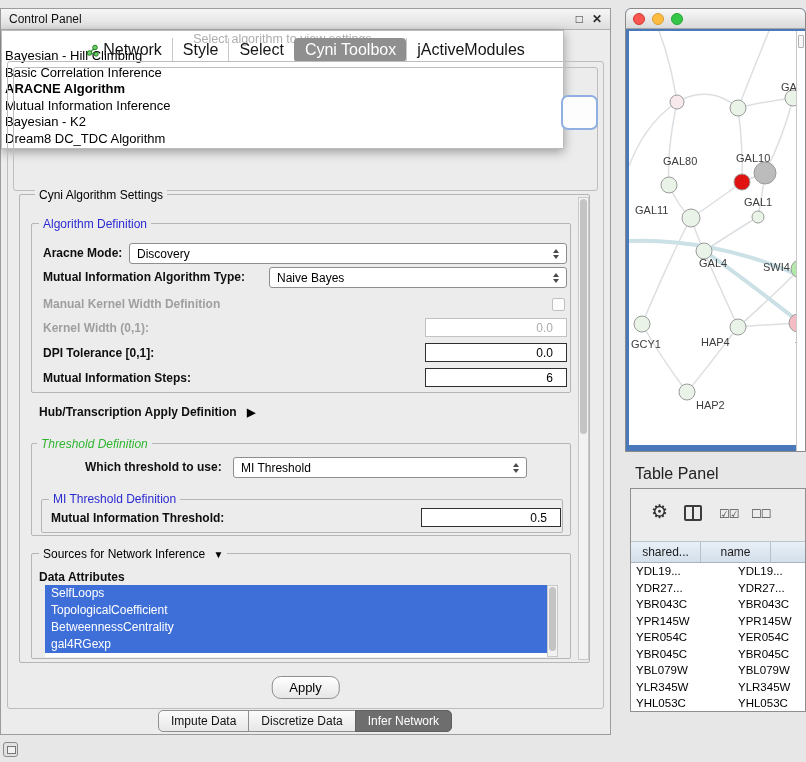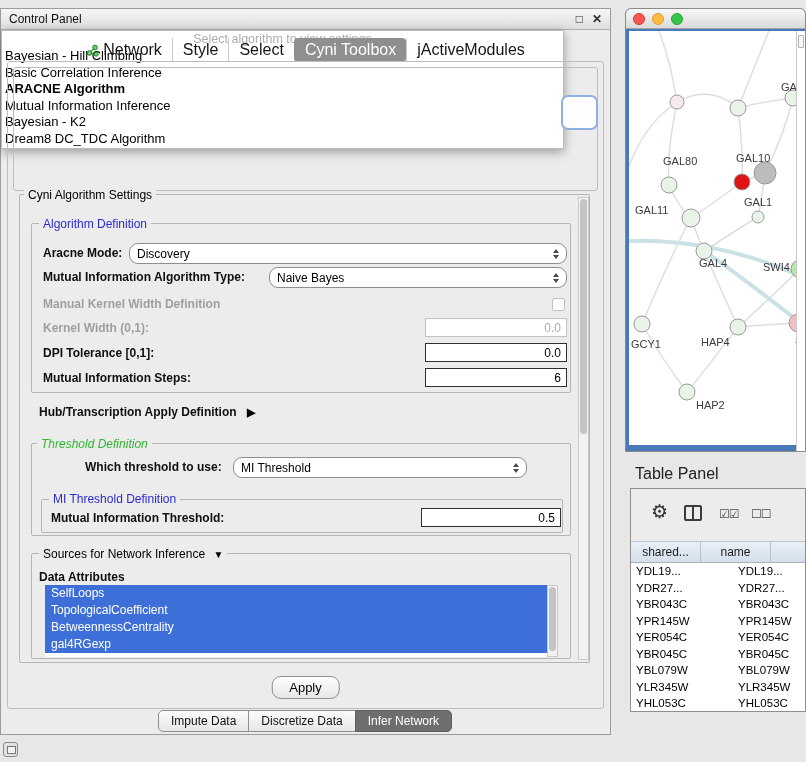--- a/index.html
+++ b/index.html
@@ -29,28 +29,28 @@
   .pop-item.bold { font-weight:bold; }
 
   .grp { border:1px solid #b5b5b5; border-radius:2px; }
   .grp-title { position:absolute; background:#ececec; padding:0 4px; font-size:12px; color:#000; white-space:nowrap; z-index:2; }
   .t-blue { color:#2a2ad2; }
   .t-green { color:#2fb52f;font-style:italic; }
 
   .lbl { position:absolute; font-size:12px; font-weight:bold; color:#0f0f0f; white-space:nowrap; }
   .lbl.dis { color:#9f9f9f; }
 
-  .combo { position:absolute; height:21px; background:#fff; border:1px solid #8e8e8e; border-radius:9px; display:flex; align-items:center; font-size:12px; color:#000; padding-left:7px; }
+  .combo { position:absolute; height:21px; background:#fff; border:1px solid #8e8e8e; border-radius:3px; display:flex; align-items:center; font-size:12px; color:#000; padding-left:7px; }
   .combo .val { flex:1; white-space:nowrap; overflow:hidden; }
   .combo .arr { width:14px; display:flex; flex-direction:column; align-items:center; justify-content:center; gap:2px; margin-right:3px; }
   .arr i { display:block; width:0; height:0; border-left:3.5px solid transparent; border-right:3.5px solid transparent; }
   .arr .up { border-bottom:4px solid #4a4a4a; }
   .arr .dn { border-top:4px solid #4a4a4a; }
 
-  .tfield { position:absolute; height:19px; background:#fff; border:1px solid #2f2f2f; font-size:12px; text-align:right; padding:2px 5px; color:#000; }
+  .tfield { position:absolute; height:19px; background:#fff; border:1px solid #2f2f2f; font-size:12px; text-align:right; padding:2px 13px; color:#000; }
   .tfield.dis { border-color:#c2c2c2; color:#adadad; }
 
   .chk { position:absolute; width:13px; height:13px; border:1px solid #c0c0c0; border-radius:2px; background:#fcfcfc; }
 
   .tri-right { display:inline-block; margin-left:7px; font-size:11px; color:#000; }
   .tri-down { display:inline-block; margin-left:5px; font-size:10px; color:#000; }
 
   .sbar { position:absolute; background:#f2f2f2; border:1px solid #c9c9c9; }
   .sthumb { position:absolute; left:1px; width:7px; background:#c4c4c4; border-radius:4px; }
 
@@ -142,21 +142,21 @@
         <div class="pop-item">Bayesian - Hill Climbing</div>
         <div class="pop-item">Basic Correlation Inference</div>
         <div class="pop-item bold">ARACNE Algorithm</div>
         <div class="pop-item">Mutual Information Inference</div>
         <div class="pop-item">Bayesian - K2</div>
         <div class="pop-item">Dream8 DC_TDC Algorithm</div>
       </div>
   </div>
 
   <div class="grp abs" style="left:18px; top:185px; width:571px; height:469px;"></div>
-  <span class="grp-title" style="left:23px; top:179px;">Cyni Algorithm Settings</span>
+  <span class="grp-title" style="left:34px; top:179px;">Cyni Algorithm Settings</span>
 
   <div class="sbar" style="left:577px; top:188px; width:11px; height:463px;">
     <div class="sthumb" style="top:1px; height:235px;"></div>
   </div>
 
   <div class="grp abs" style="left:30px; top:214px; width:540px; height:170px;"></div>
   <span class="grp-title t-blue" style="left:38px; top:208px;">Algorithm Definition</span>
 
   <span class="lbl" style="left:42px; top:237px;">Aracne Mode:</span>
   <div class="combo" style="left:128px; top:234px; width:438px;">

